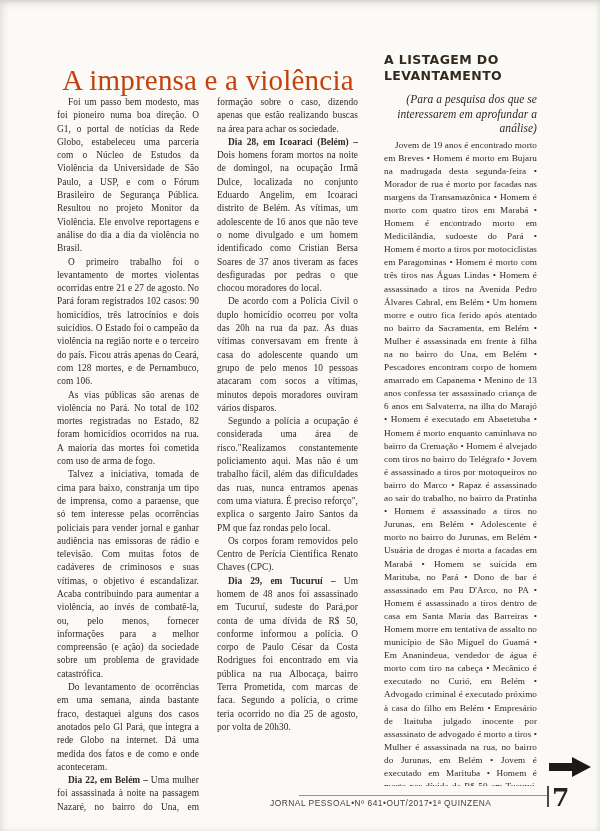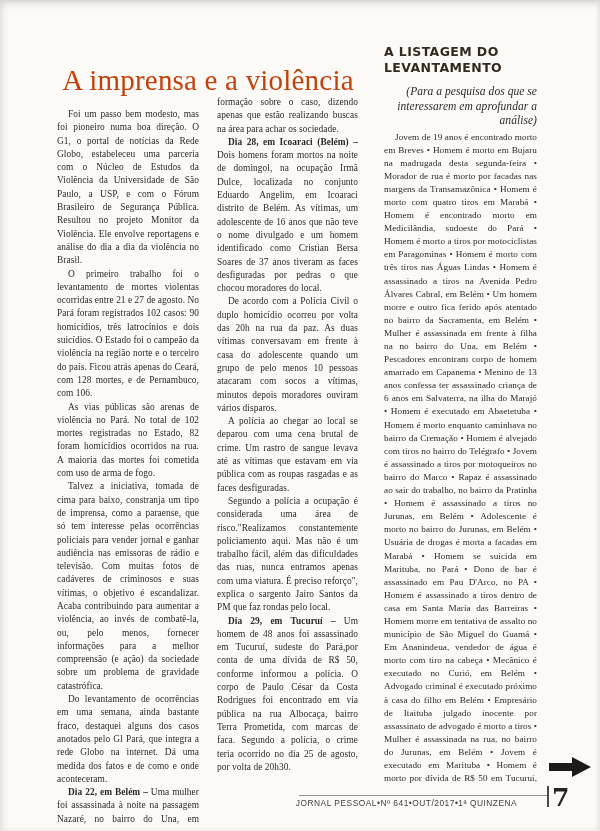--- a/index.html
+++ b/index.html
@@ -11,30 +11,30 @@
   }
   .article-title{
     position:absolute;left:52px;top:44px;width:312px;
     font-size:29px;line-height:34px;text-align:center;
     font-weight:400;color:#c2410c;letter-spacing:.2px;white-space:nowrap;
   }
   .col{
     position:absolute;overflow:hidden;
     font-size:9.4px;line-height:13.3px;text-align:justify;letter-spacing:.05px;
   }
-  .col1{left:57px;top:96px;width:142px;height:716px;margin-top:12px;}
+  .col1{left:57px;top:96px;width:142px;height:716px;}
   .col2{left:217px;top:96px;width:141px;height:716px;}
   .col3{left:384px;top:42px;width:153px;height:744px;}
   .para{margin:0;text-indent:11px;}
   .para.cont{text-indent:0;}
   .para .lead{font-weight:bold;}
   .listing-heading{
     font-family:"DejaVu Sans","Liberation Sans",sans-serif;
     font-weight:bold;font-size:12.5px;line-height:16px;letter-spacing:.4px;
-    color:#33291f;margin:2px 0 8px 0;text-align:left;
+    color:#33291f;margin:10px 0 8px 0;text-align:left;
   }
   .listing-note{
     font-style:italic;font-size:11.5px;line-height:14.5px;
     margin:0 0 3px 0;text-align:right;color:#2e2a26;
   }
   .listing-text{
     margin:0;text-indent:11px;text-align:justify;
     font-size:9.2px;line-height:13.1px;
   }
   .continuation-arrow{
@@ -44,21 +44,21 @@
     position:absolute;left:299px;top:795px;width:248px;height:1px;
     background:#97928b;
   }
   .footer-tick{
     position:absolute;left:547px;top:786px;width:2px;height:21px;
     background:#4e4943;
   }
   .footer-line{
     position:absolute;left:270px;top:798px;width:273px;height:12px;
     font-family:"Liberation Sans","DejaVu Sans",sans-serif;
-    font-size:8.4px;letter-spacing:.5px;color:#45413c;text-align:center;
+    font-size:8.4px;letter-spacing:.5px;color:#45413c;text-align:left;
   }
   .page-number{
     position:absolute;left:552px;top:785px;width:40px;
     font-family:"DejaVu Serif","Liberation Serif",serif;
     font-weight:bold;font-size:25px;line-height:26px;color:#26221e;
   }
   .scan-edge-top{position:absolute;left:0;top:0;width:600px;height:3px;background:linear-gradient(#d9d6d0,rgba(217,214,208,0));}
 </style>
 </head>
 <body>
@@ -74,22 +74,22 @@
       <p class="para">As vias públicas são arenas de violência no Pará. No total de 102 mortes registradas no Estado, 82 foram homicídios ocorridos na rua. A maioria das mortes foi cometida com uso de arma de fogo.</p>
       <p class="para">Talvez a iniciativa, tomada de cima para baixo, constranja um tipo de imprensa, como a paraense, que só tem interesse pelas ocorrências policiais para vender jornal e ganhar audiência nas emissoras de rádio e televisão. Com muitas fotos de cadáveres de criminosos e suas vítimas, o objetivo é escandalizar. Acaba contribuindo para aumentar a violência, ao invés de combatê-la, ou, pelo menos, fornecer informações para a melhor compreensão (e ação) da sociedade sobre um problema de gravidade catastrófica.</p>
       <p class="para">Do levantamento de ocorrências em uma semana, ainda bastante fraco, destaquei alguns dos casos anotados pelo Gl Pará, que integra a rede Globo na internet. Dá uma medida dos fatos e de como e onde aconteceram.</p>
       <p class="para"><b class="lead">Dia 22, em Belém – </b>Uma mulher foi assassinada à noite na passagem Nazaré, no bairro do Una, em Belém. De acordo com testemunhas, Aurilene Valente Lemos estava na rua com a filha quando um homem desceu de um carro preto, roubou a bolsa e o celular e efetuou um disparo que acertou a cabeça da vítima, que faleceu no local. O corpo foi removido pelo Centro de Perícias Científicas Renato Chaves.</p>
     </div>
 
   <div class="col col2" id="col2">
       <p class="para cont">formação sobre o caso, dizendo apenas que estão realizando buscas na área para achar os sociedade.</p>
       <p class="para"><b class="lead">Dia 28, em Icoaraci (Belém) – </b>Dois homens foram mortos na noite de domingol, na ocupação Irmã Dulce, localizada no conjunto Eduardo Angelim, em Icoaraci distrito de Belém. As vítimas, um adolescente de 16 anos que não teve o nome divulgado e um homem identificado como Cristian Bersa Soares de 37 anos tiveram as faces desfiguradas por pedras o que chocou moradores do local.</p>
       <p class="para">De acordo com a Polícia Civil o duplo homicídio ocorreu por volta das 20h na rua da paz. As duas vítimas conversavam em frente à casa do adolescente quando um grupo de pelo menos 10 pessoas atacaram com socos a vítimas, minutos depois moradores ouviram vários disparos.</p>
-      <p class="para">A polícia ao chegar ao local se deparou com uma cena brutal de crime. Um rastro de sangue levava até as vítimas que estavam em via pública com as roupas rasgadas e as faces desfiguradas.</p>
       <p class="para">Segundo a polícia a ocupação é considerada uma área de risco."Realizamos constantemente policiamento aqui. Mas não é um trabalho fácil, além das dificuldades das ruas, nunca entramos apenas com uma viatura. É preciso reforço", explica o sargento Jairo Santos da PM que faz rondas pelo local.</p>
+      <p class="para">Os corpos foram removidos pelo Centro de Perícia Científica Renato Chaves (CPC).</p>
       <p class="para"><b class="lead">Dia 29, em Tucuruí – </b>Um homem de 48 anos foi assassinado em Tucuruí, sudeste do Pará,por conta de uma dívida de R$ 50, conforme informou a polícia. O corpo de Paulo César da Costa Rodrigues foi encontrado em via pública na rua Albocaça, bairro Terra Prometida, com marcas de faca. Segundo a polícia, o crime teria ocorrido no dia 25 de agosto, por volta de 20h30.</p>
     </div>
 
   <div class="col col3">
     <h2 class="listing-heading">A LISTAGEM DO LEVANTAMENTO</h2>
     <p class="listing-note">(Para a pesquisa dos que se interessarem em aprofundar a análise)</p>
     <p class="listing-text" id="listingText">Jovem de 19 anos é encontrado morto em Breves • Homem é morto em Bujaru na madrugada desta segunda-feira • Morador de rua é morto por facadas nas margens da Transamazônica • Homem é morto com quatro tiros em Marabá • Homem é encontrado morto em Medicilândia, sudoeste do Pará • Homem é morto a tiros por motociclistas em Paragominas • Homem é morto com três tiros nas Águas Lindas • Homem é assassinado a tiros na Avenida Pedro Álvares Cabral, em Belém • Um homem morre e outro fica ferido após atentado no bairro da Sacramenta, em Belém • Mulher é assassinada em frente à filha na no bairro do Una, em Belém • Pescadores encontram corpo de homem amarrado em Capanema • Menino de 13 anos confessa ter assassinado criança de 6 anos em Salvaterra, na ilha do Marajó • Homem é executado em Abaetetuba • Homem é morto enquanto caminhava no bairro da Cremação • Homem é alvejado com tiros no bairro do Telégrafo • Jovem é assassinado a tiros por motoqueiros no bairro do Marco • Rapaz é assassinado ao sair do trabalho, no bairro da Pratinha • Homem é assassinado a tiros no Jurunas, em Belém • Adolescente é morto no bairro do Jurunas, em Belém • Usuária de drogas é morta a facadas em Marabá • Homem se suicida em Marituba, no Pará • Dono de bar é assassinado em Pau D'Arco, no PA • Homem é assassinado a tiros dentro de casa em Santa Maria das Barreiras • Homem morre em tentativa de assalto no município de São Miguel do Guamá • Em Ananindeua, vendedor de água é morto com tiro na cabeça • Mecânico é executado no Curió, em Belém • Advogado criminal é executado próximo à casa do filho em Belém • Empresário de Itaituba julgado inocente por assassinato de advogado é morto a tiros • Mulher é assassinada na rua, no bairro do Jurunas, em Belém • Jovem é executado em Marituba • Homem é morto por dívida de R$ 50 em Tucurui, no Pará • Homem é morto</p>
   </div>
 
   <svg class="continuation-arrow" viewBox="0 0 42 20" xmlns="http://www.w3.org/2000/svg">

